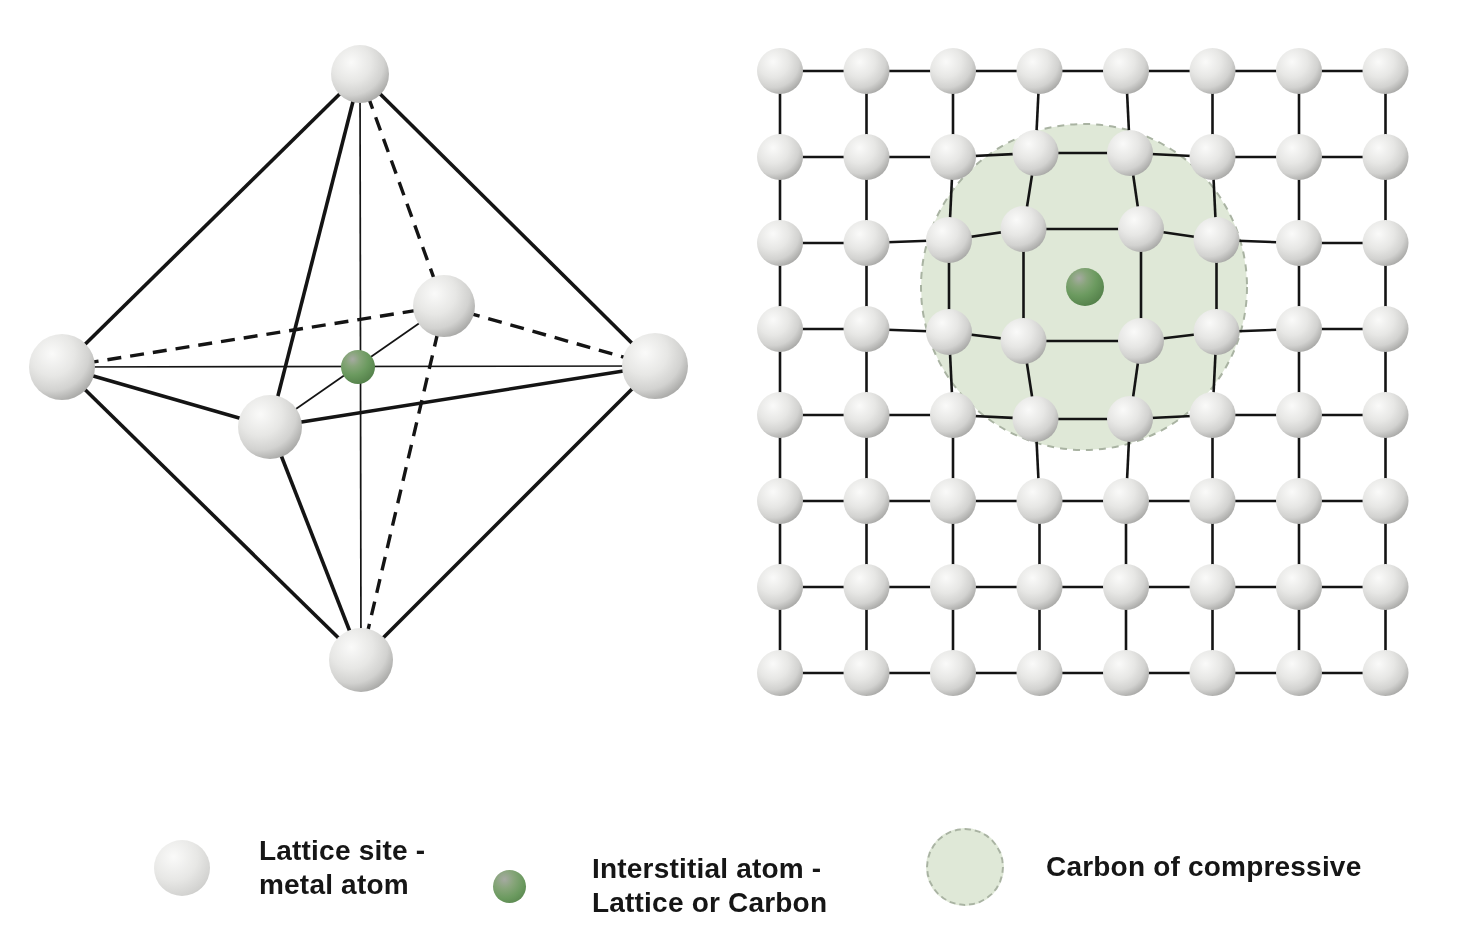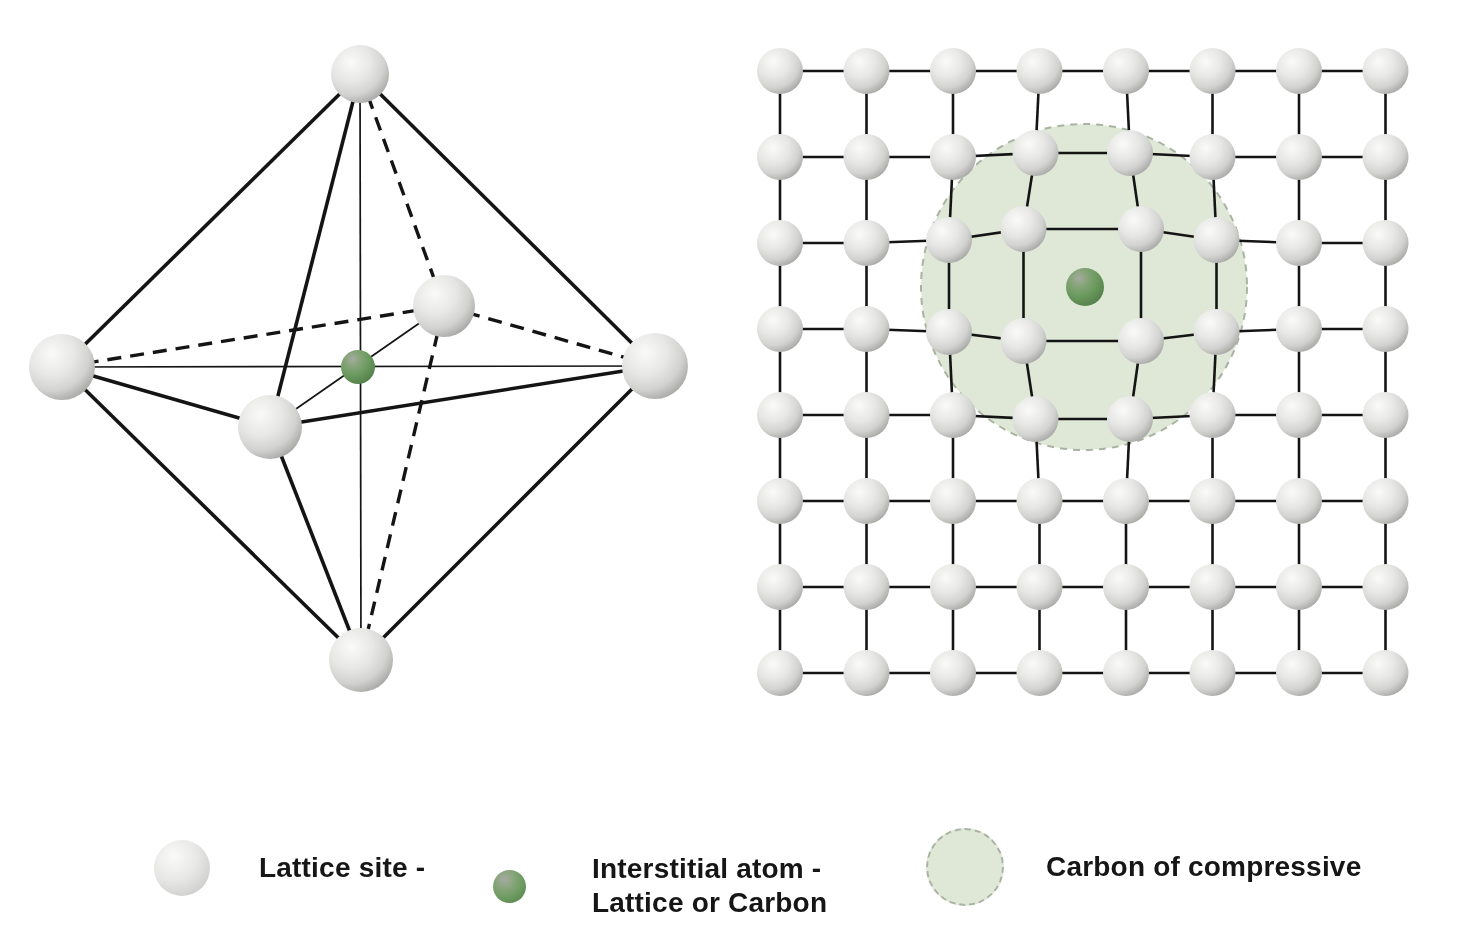--- a/index.html
+++ b/index.html
@@ -265,20 +265,21 @@
       <circle cx="1385.5" cy="673" r="23" fill="url(#gradSphere)"></circle>
       <circle cx="1085" cy="287" r="19" fill="url(#gradGreen)"></circle>
     </g>
 </svg>
 
 <div>
   <div class="legend-item" style="left:154px; top:830px; height:76px;">
     <span class="swatch-sphere"></span>
     <span class="legend-label gap-1">
       <div>Lattice site -</div>
+      <div>metal atom</div>
     </span>
   </div>
   <div class="legend-item" style="left:493px; top:848px; height:76px;">
     <span class="swatch-green"></span>
     <span class="legend-label gap-2">
       <div>Interstitial atom -</div>
       <div>Lattice or Carbon</div>
     </span>
   </div>
   <div class="legend-item" style="left:926px; top:828px; height:78px;">

